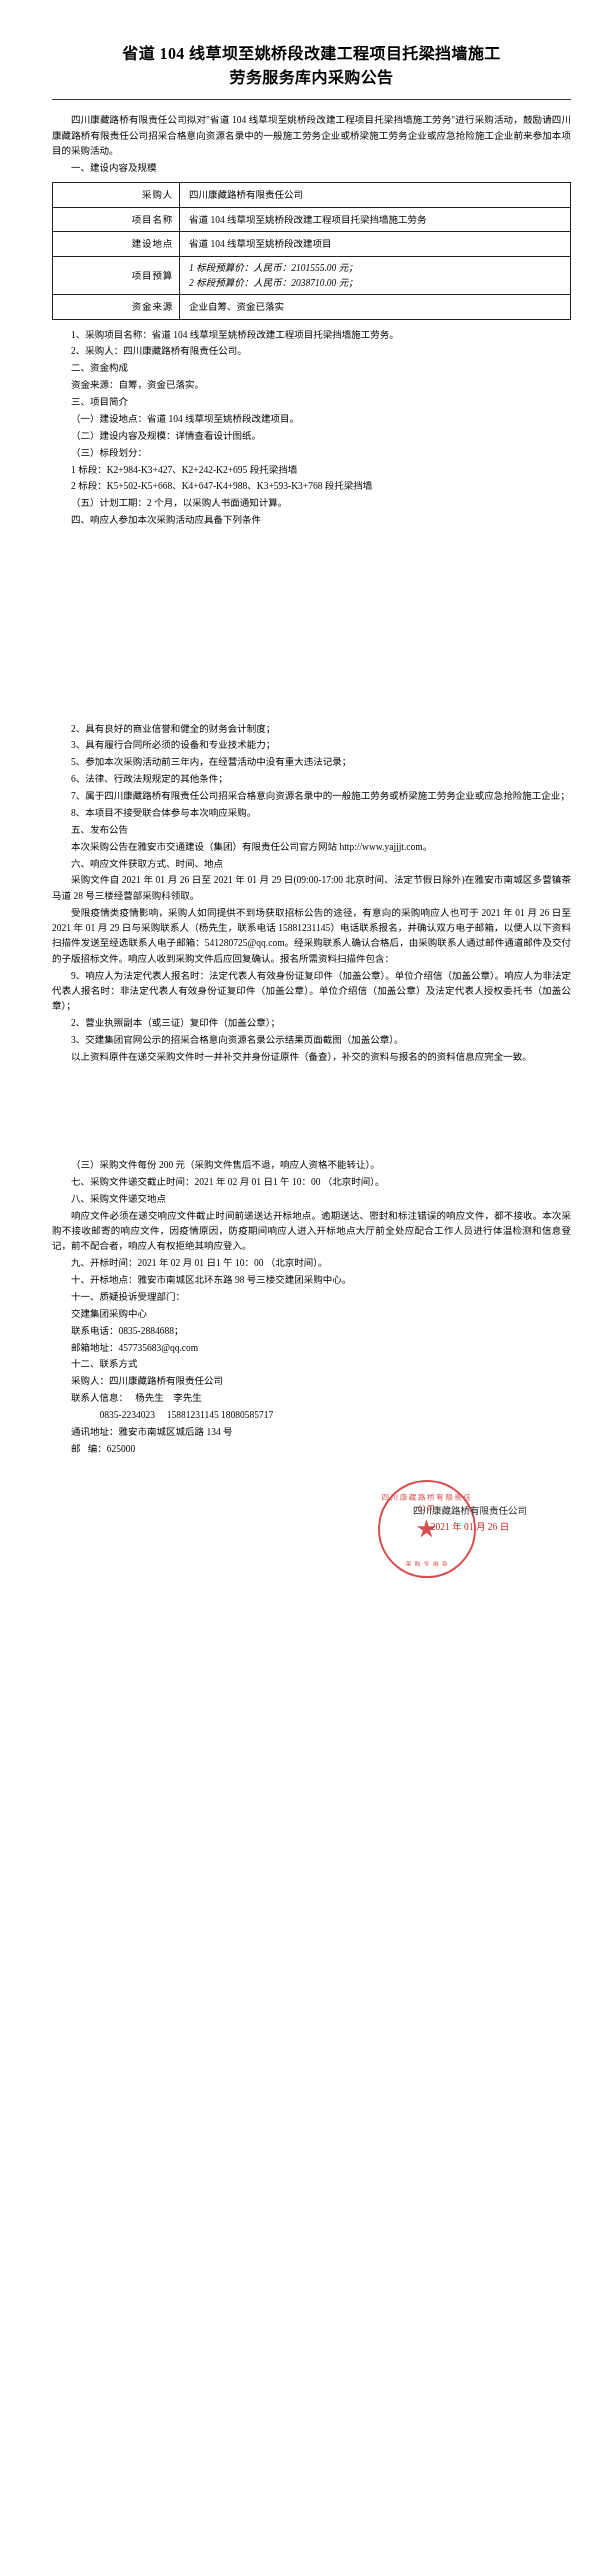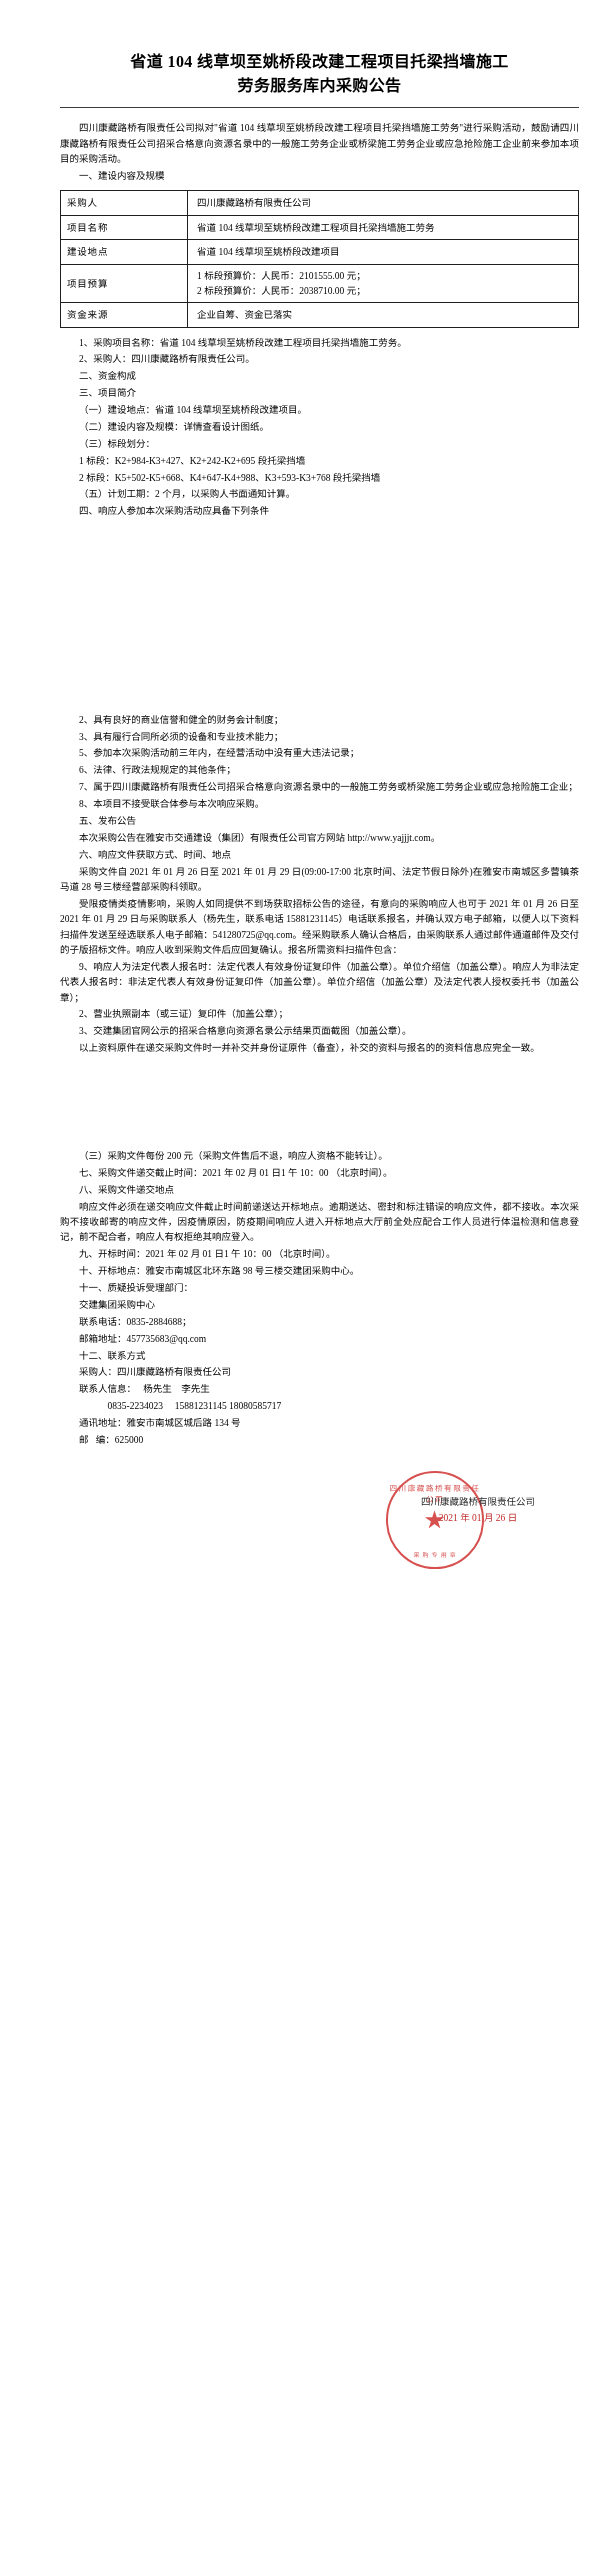--- a/index.html
+++ b/index.html
@@ -11,21 +11,21 @@
     font-family: "Liberation Serif", "DejaVu Serif", serif;
     color: #000000;
   }
   .page {
     position: relative;
     width: 607px;
     min-height: 2576px;
     margin: 0 auto;
     background: #ffffff;
     box-sizing: border-box;
-    padding: 16px;
+    padding: 8px;
   }
   .sheet {
     position: relative;
     width: 607px;
     box-sizing: border-box;
     padding: 23px 44px 30px 44px;
   }
   .doc-title {
     text-align: center;
     font-size: 16px;
@@ -62,21 +62,21 @@
     font-size: 9.5px;
   }
   table.info td {
     border: 0.8px solid #1f1f1f;
     padding: 4.6px 6px;
     line-height: 1.5;
     vertical-align: middle;
   }
   table.info td.label {
     width: 114px;
-    text-align: left;
+    text-align: right;
     letter-spacing: 0.8px;
   }
   table.info td.value {
     text-align: left;
     padding-left: 9px;
   }
   .gap-lg { height: 190px; }
   .gap-md { height: 91px; }
   .seal-wrap {
     position: relative;
@@ -159,34 +159,35 @@
         <tr>
           <td class="label">项目名称</td>
           <td class="value">省道 104 线草坝至姚桥段改建工程项目托梁挡墙施工劳务</td>
         </tr>
         <tr>
           <td class="label">建设地点</td>
           <td class="value">省道 104 线草坝至姚桥段改建项目</td>
         </tr>
         <tr>
           <td class="label">项目预算</td>
-          <td class="value" style="white-space:pre-line;">1 标段预算价：人民币：2101555.00 元；
+          <td class="value" style="white-space:pre-line;font-style:italic;">1 标段预算价：人民币：2101555.00 元；
 2 标段预算价：人民币：2038710.00 元；</td>
         </tr>
         <tr>
           <td class="label">资金来源</td>
           <td class="value">企业自筹、资金已落实</td>
         </tr>
       </tbody>
     </table>
 
     <p class="body indent">1、采购项目名称：省道 104 线草坝至姚桥段改建工程项目托梁挡墙施工劳务。</p>
     <p class="body indent">2、采购人：四川康藏路桥有限责任公司。</p>
 
     <p class="sect">二、资金构成</p>
+    <p class="sect">资金来源：自筹，资金已落实。</p>
 
     <p class="sect">三、项目简介</p>
     <p class="sect">（一）建设地点：省道 104 线草坝至姚桥段改建项目。</p>
     <p class="sect">（二）建设内容及规模：详情查看设计图纸。</p>
     <p class="sect">（三）标段划分：</p>
     <p class="sect">1 标段：K2+984-K3+427、K2+242-K2+695 段托梁挡墙</p>
     <p class="sect">2 标段：K5+502-K5+668、K4+647-K4+988、K3+593-K3+768 段托梁挡墙</p>
     <p class="sect">（五）计划工期：2 个月，以采购人书面通知计算。</p>
 
     <p class="sect">四、响应人参加本次采购活动应具备下列条件</p>

